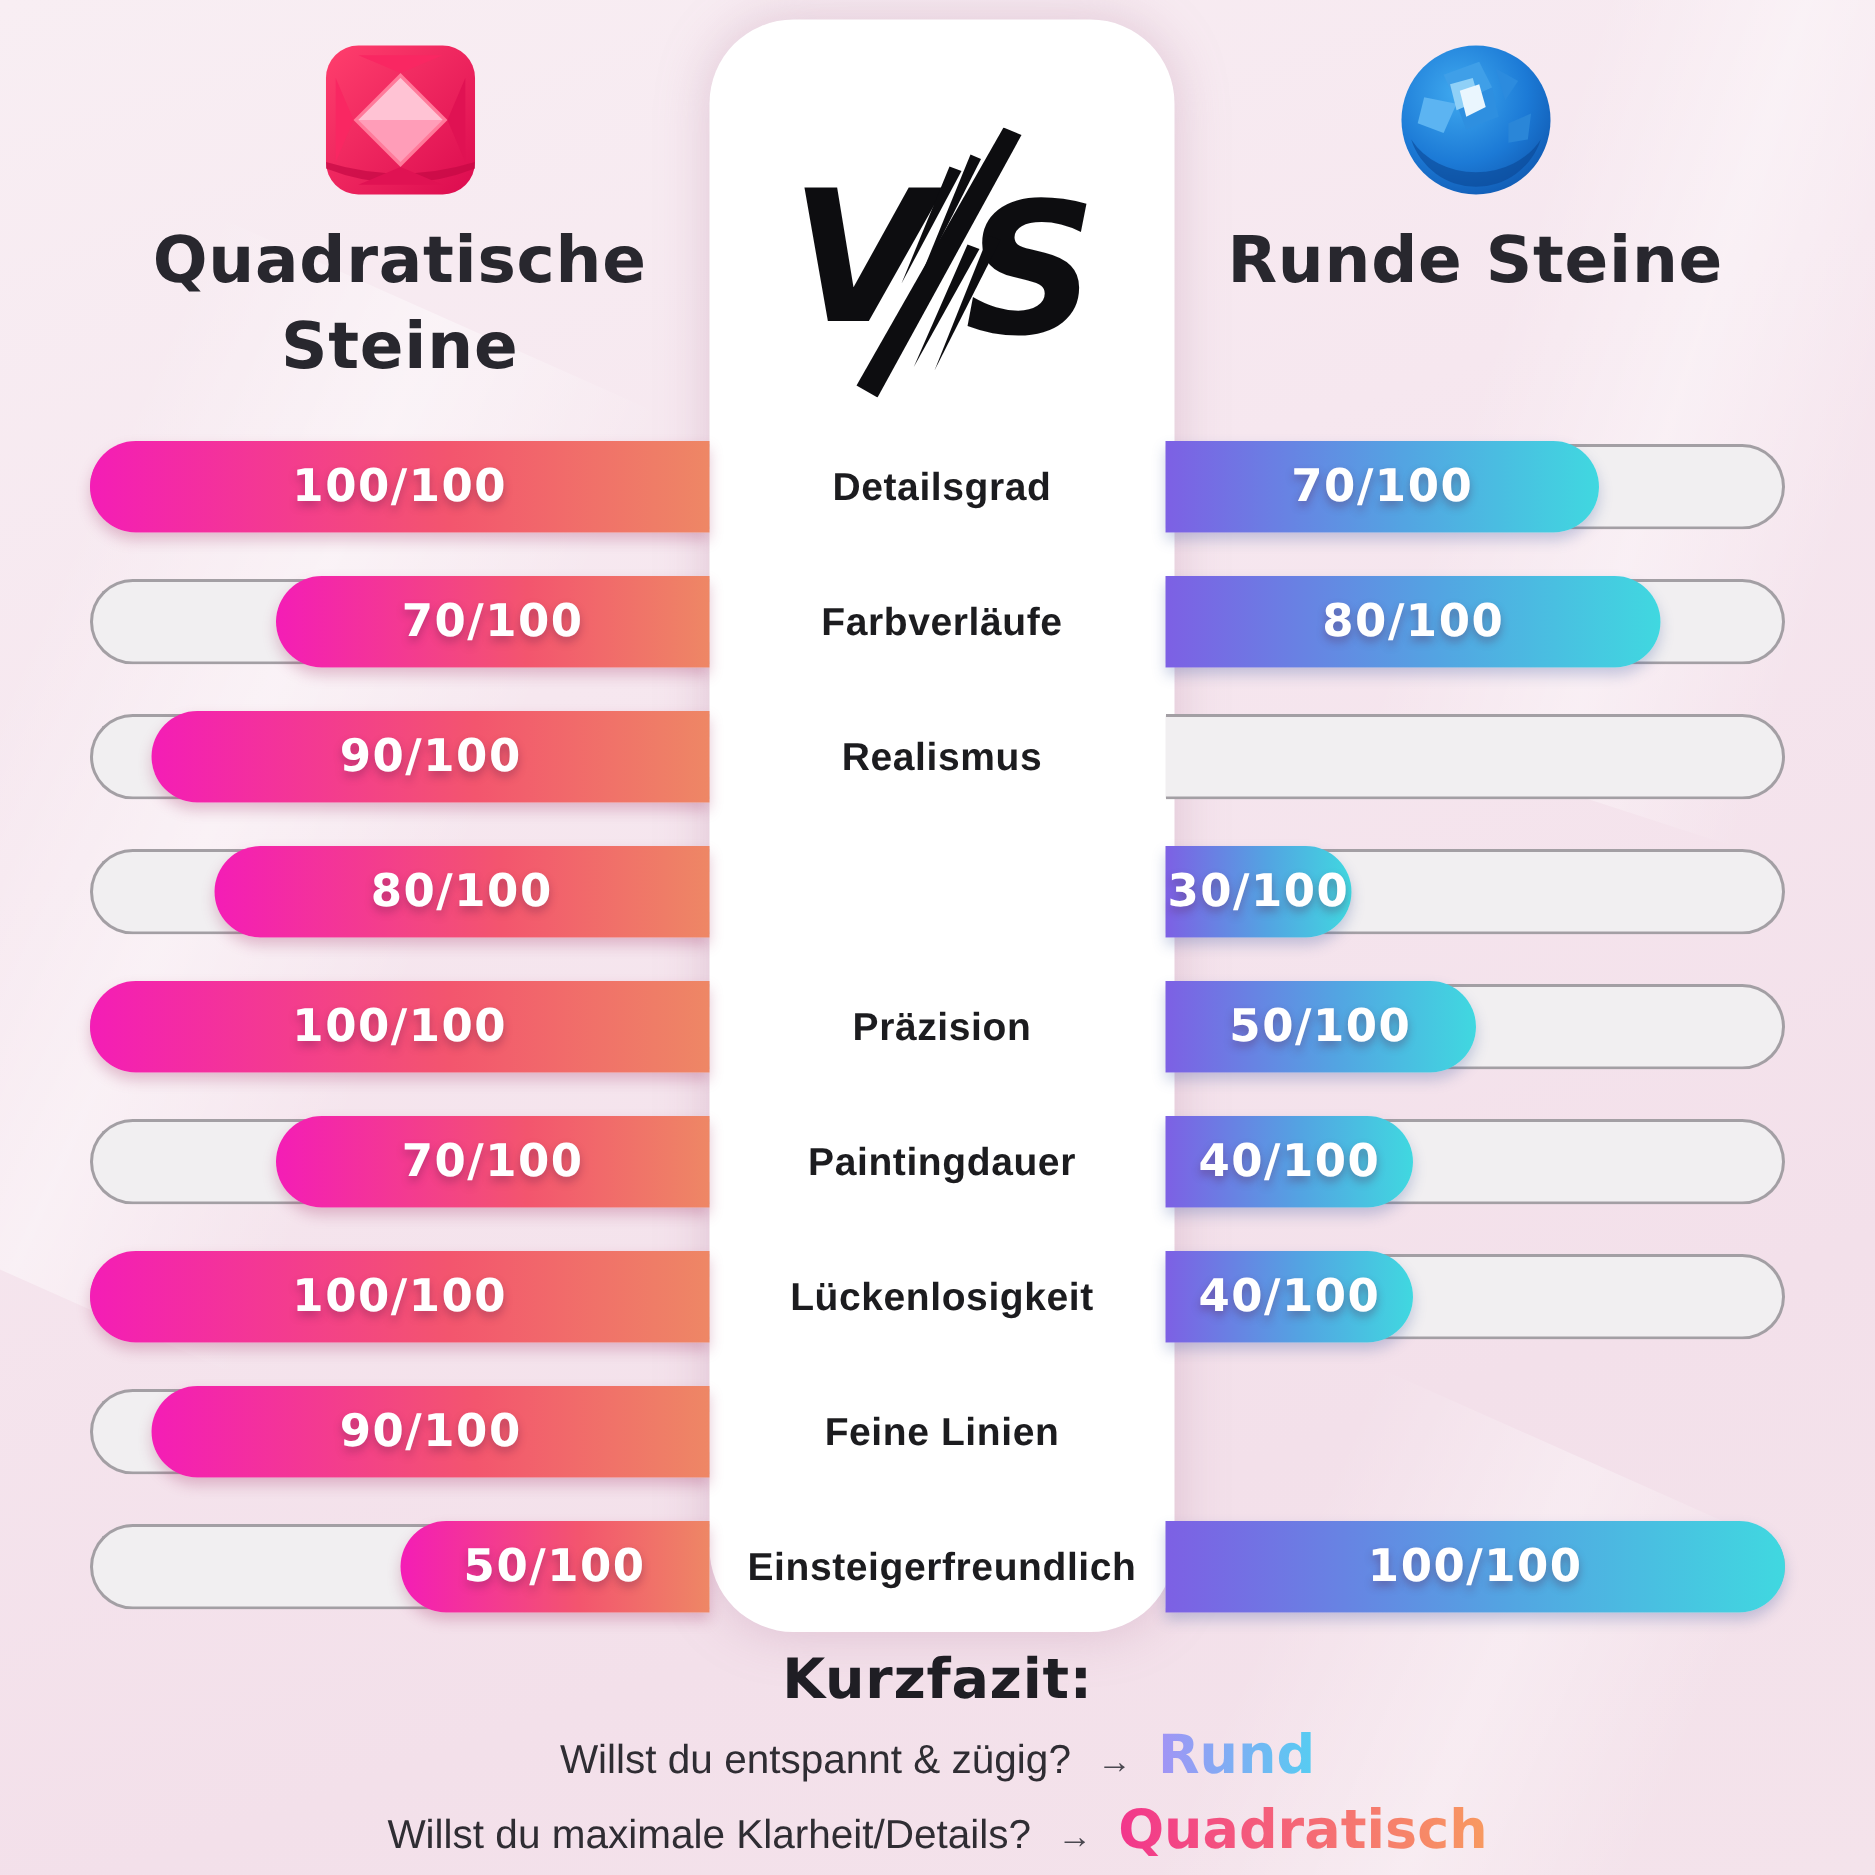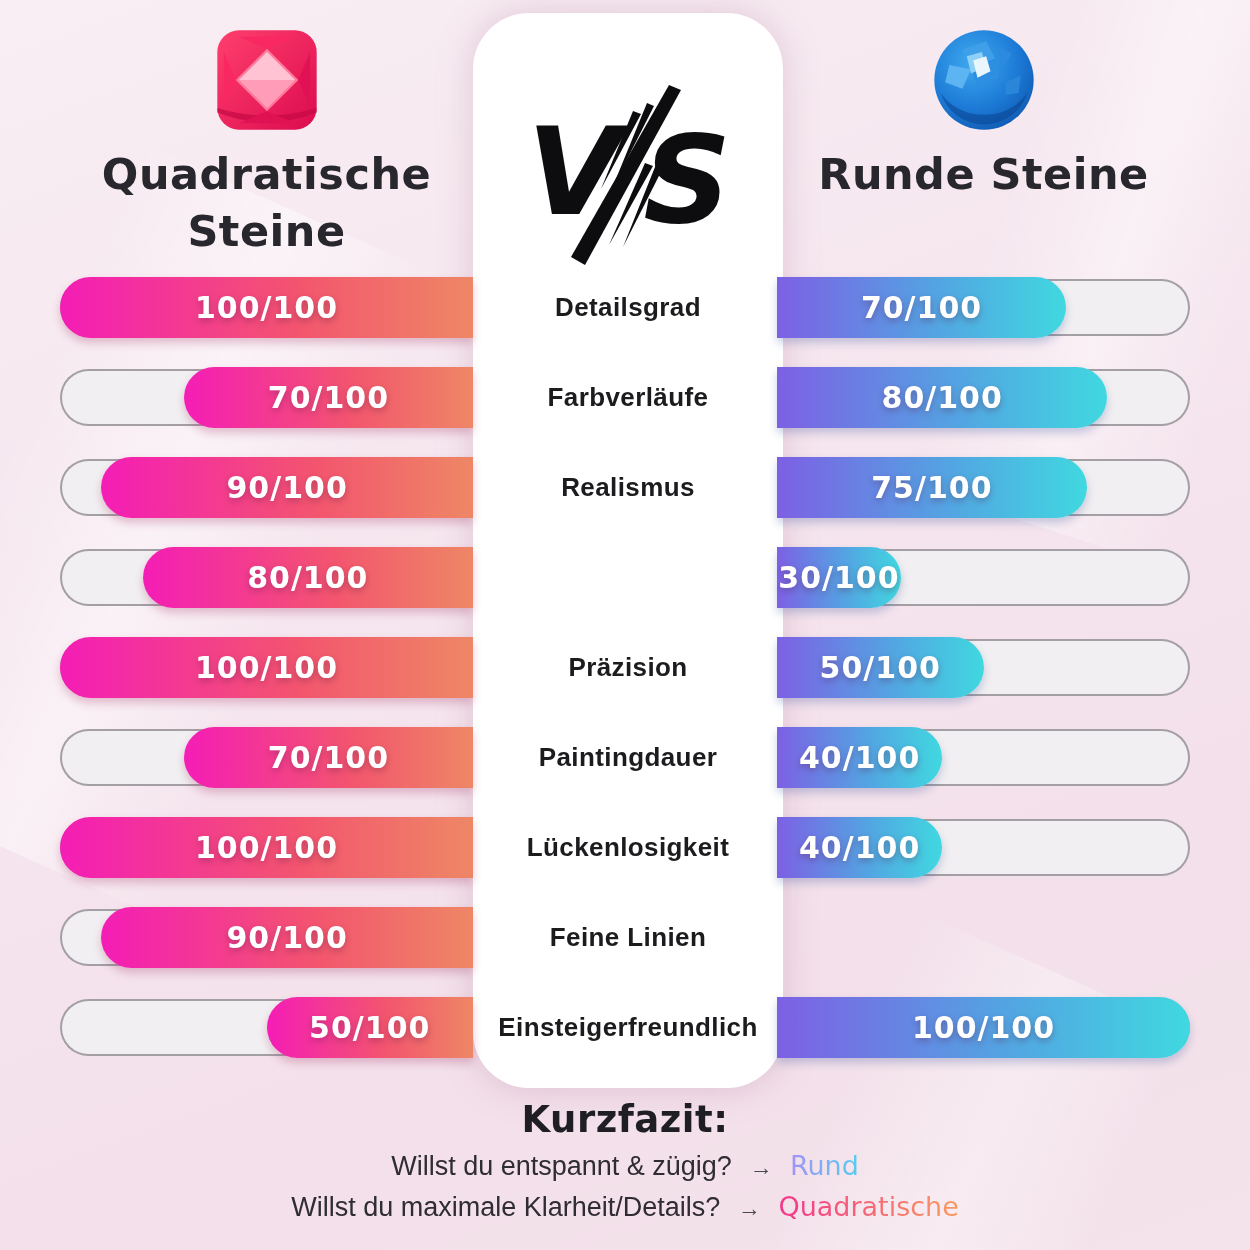--- a/index.html
+++ b/index.html
@@ -33,21 +33,21 @@
   .vs-slash{position:absolute;left:0;top:0;width:310px;height:180px;}
 
   
   .side-header{position:absolute;top:26px;width:413px;text-align:center;z-index:0;}
   .side-header.left{left:60px;}
   .side-header.right{left:777px;}
   .gem{width:108px;height:108px;margin:0 auto;display:block;}
   .side-title{margin-top:12px;font-size:43px;font-weight:800;color:#28272e;line-height:1.32;letter-spacing:.5px;}
 
   
-  .rows{position:absolute;left:0;top:277px;width:1016px;z-index:2;}
+  .rows{position:absolute;left:0;top:294px;width:1016px;z-index:2;}
   .row{position:relative;height:61px;margin-bottom:29px;}
   .bar{position:absolute;top:0;height:61px;width:413px;}
   .bar.left{left:60px;}
   .bar.right{left:777px;}
   .track{position:absolute;left:0;right:0;top:2px;bottom:2px;background:#f1eff1;border:2px solid #a39fa4;box-sizing:border-box;}
   .bar.left  .track{border-radius:29px 0 0 29px;border-right:none;}
   .bar.right .track{border-radius:0 29px 29px 0;border-left:none;}
   .fill{position:absolute;top:0;bottom:0;display:flex;align-items:center;justify-content:center;}
   .fill-left{right:0;border-radius:31px 0 0 31px;
     background:linear-gradient(90deg,#f41db6 0%,#f3556e 58%,#ee8765 100%);
@@ -60,21 +60,21 @@
   .category{position:absolute;left:473px;width:310px;top:0;height:61px;z-index:3;
     display:flex;align-items:center;justify-content:center;
     font-family:"Liberation Sans",sans-serif;font-size:26px;font-weight:800;color:#1c1c1f;
     letter-spacing:.4px;white-space:nowrap;}
 
   
   .footer{position:absolute;left:0;top:1098px;width:1250px;text-align:center;z-index:2;}
   .footer-title{font-size:37px;font-weight:700;color:#1f1e24;letter-spacing:.5px;}
   .footer-line{margin-top:9px;font-family:"Liberation Sans",sans-serif;font-size:27px;color:#2f2d33;}
   .footer-arrow{margin:0 10px;color:#4a4850;font-size:23px;}
-  .grad-answer{font-family:"DejaVu Sans",sans-serif;font-weight:400;font-size:27px;
+  .grad-answer{font-family:"DejaVu Sans",sans-serif;font-weight:700;font-size:36px;
     -webkit-background-clip:text;background-clip:text;color:transparent;}
   .grad-round{background-image:linear-gradient(90deg,#a393f5 0%,#55cdf2 100%);}
   .grad-square{background-image:linear-gradient(90deg,#f2368c 0%,#f89a60 100%);}
 </style>
 </head>
 <body>
 
 <div class="stage">
   <div class="streak streak-1"></div>
   <div class="streak streak-2"></div>
@@ -172,23 +172,20 @@
     <div class="row">
       <div class="bar left">
         <div class="track"></div>
         <div class="fill fill-left" style="width: 90%;">
             <span class="score">90/100</span>
           </div>
       </div>
       <div class="category">Realismus</div>
       <div class="bar right">
         <div class="track"></div>
-        <div class="fill fill-right" style="width: 75%;">
-            <span class="score">75/100</span>
-          </div>
       </div>
     </div>
     <div class="row">
       <div class="bar left">
         <div class="track"></div>
         <div class="fill fill-left" style="width: 80%;">
             <span class="score">80/100</span>
           </div>
       </div>
       <div class="bar right">
@@ -272,16 +269,16 @@
   <div class="footer">
     <div class="footer-title">Kurzfazit:</div>
     <div class="footer-line">
       <span>Willst du entspannt &amp; zügig?</span>
       <span class="footer-arrow">→</span>
       <span class="grad-answer grad-round">Rund</span>
     </div>
     <div class="footer-line">
       <span>Willst du maximale Klarheit/Details?</span>
       <span class="footer-arrow">→</span>
-      <span class="grad-answer grad-square">Quadratische</span>
+      <span class="grad-answer grad-square">Quadratisch</span>
     </div>
   </div>
 </div>
 
 </body></html>

